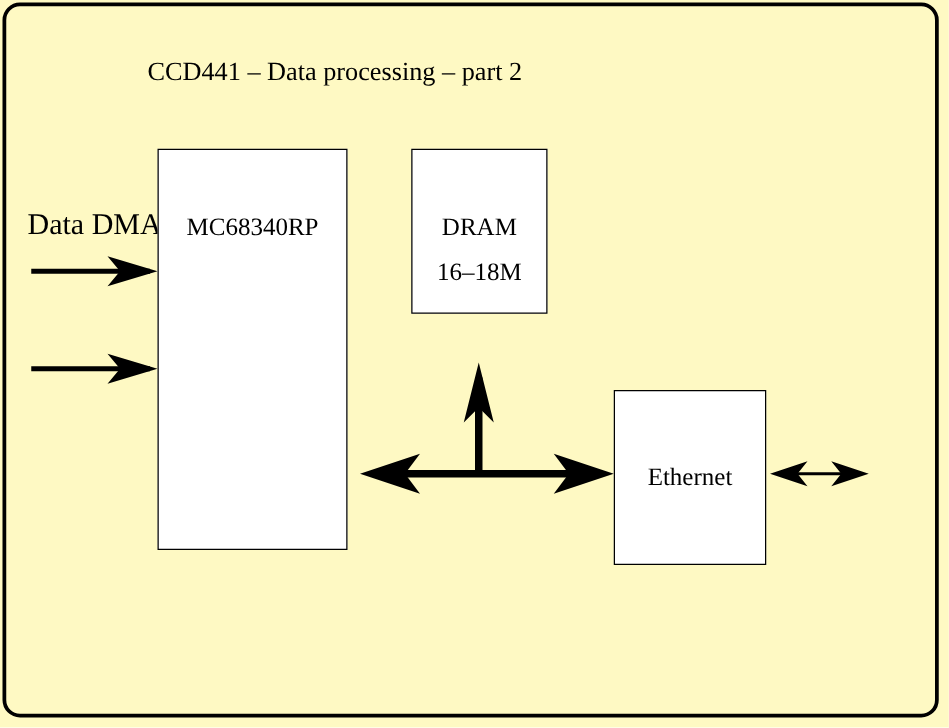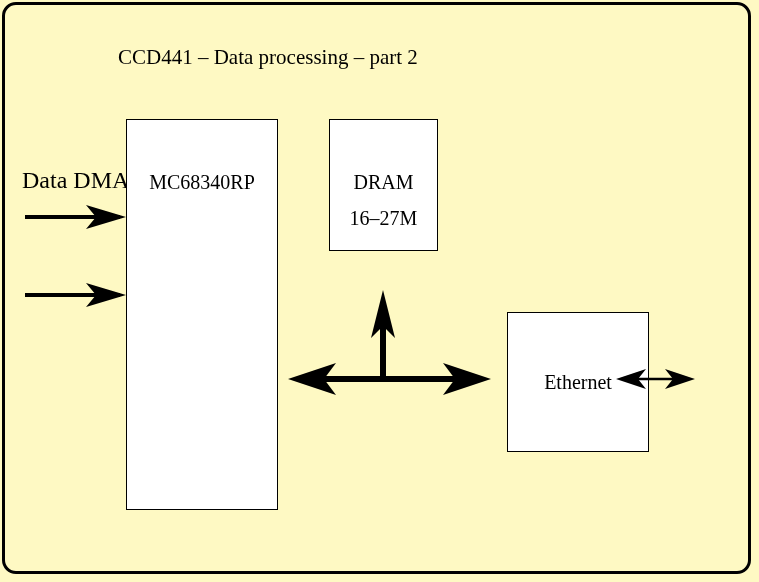--- a/index.html
+++ b/index.html
@@ -55,39 +55,39 @@
   .block-label {
     font-size: 20px;
     line-height: 24px;
     white-space: nowrap;
     color: #000000;
   }
   #box-cpu {
     left: 126px;
     top: 119px;
     width: 152px;
-    height: 391px;
+    height: 321px;
     justify-content: flex-start;
     padding-top: 50px;
   }
   #box-dram {
     left: 329px;
     top: 119px;
     width: 109px;
     height: 132px;
     justify-content: flex-start;
     padding-top: 50px;
   }
   #box-dram .block-label + .block-label {
     margin-top: 12px;
   }
   #box-ethernet {
-    left: 507px;
+    left: 491px;
     top: 312px;
-    width: 142px;
+    width: 122px;
     height: 140px;
     justify-content: center;
   }
   
   #label-data-dma {
     position: absolute;
     left: 22px;
     top: 168px;
     font-size: 24px;
     line-height: 24px;
@@ -133,21 +133,21 @@
   <div id="slide-title">CCD441 – Data processing – part 2</div>
 
   <div id="label-data-dma">Data DMA</div>
 
   <div class="block-box" id="box-cpu">
     <div class="block-label">MC68340RP</div>
   </div>
 
   <div class="block-box" id="box-dram">
     <div class="block-label">DRAM</div>
-    <div class="block-label">16–27M</div>
+    <div class="block-label">16–18M</div>
   </div>
 
   <div class="block-box" id="box-ethernet">
     <div class="block-label">Ethernet</div>
   </div>
 
   <svg id="arrow-layer" viewBox="0 0 759 582">
 
     <g>
       <line class="arrow-shaft-thin" x1="25" y1="217" x2="120" y2="217"></line>

